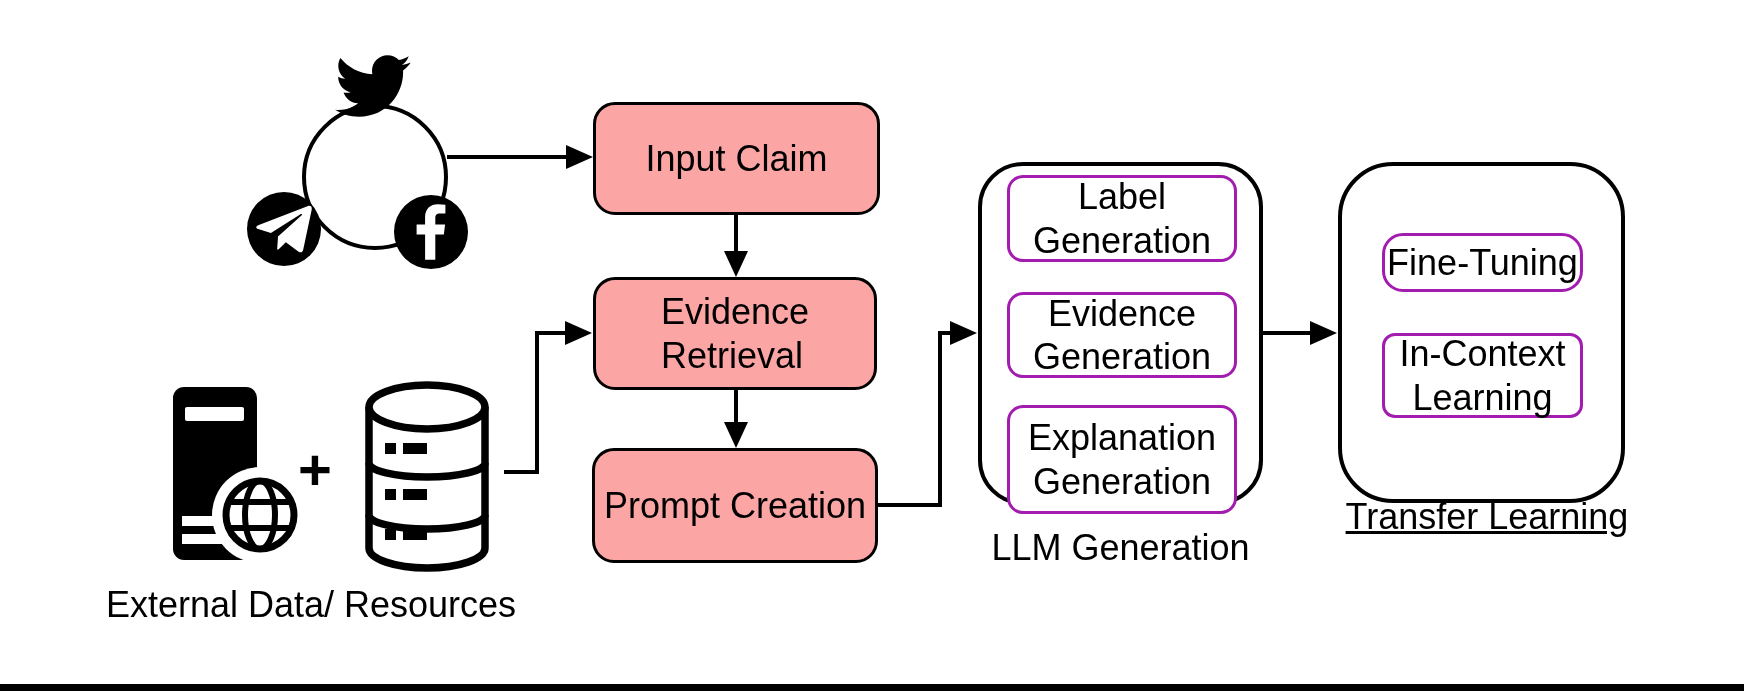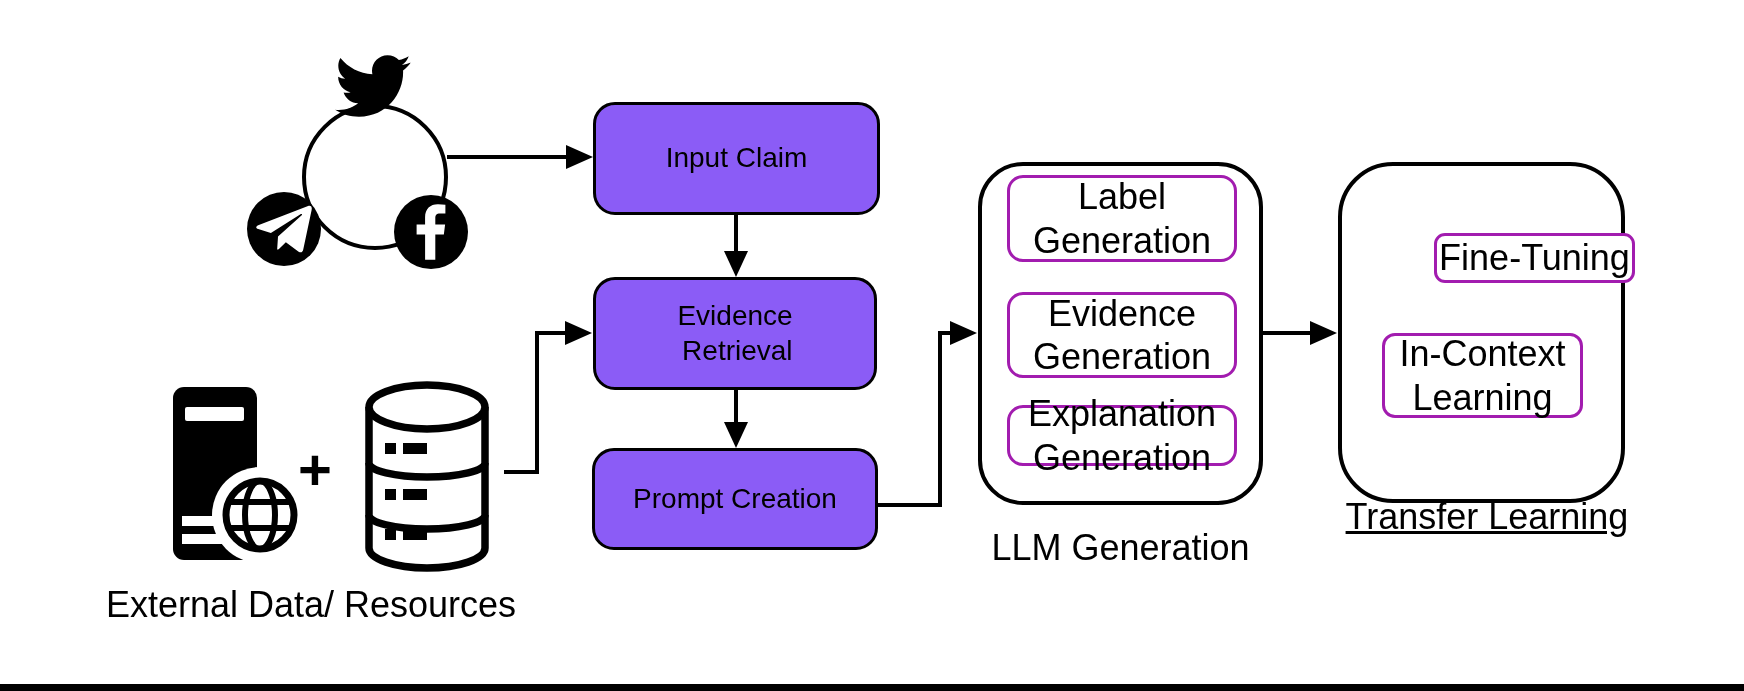--- a/index.html
+++ b/index.html
@@ -4,23 +4,23 @@
 <style>
   html,body{margin:0;padding:0;background:#fff;}
   .canvas{
     position:relative;width:1744px;height:691px;background:#ffffff;
     font-family:"Liberation Sans", sans-serif;color:#000;overflow:hidden;
   }
   .abs{position:absolute;}
   svg{display:block;}
   .overlay{position:absolute;left:0;top:0;}
   .node{
-    position:absolute;box-sizing:border-box;background:#8b5cf6;
+    position:absolute;box-sizing:border-box;background:#fca5a5;
     border:3.5px solid #000;display:flex;align-items:center;justify-content:center;
-    text-align:right;font-size:28px;line-height:1.22;white-space:pre-line;
+    text-align:left;font-size:36px;line-height:1.22;white-space:pre-line;
   }
   .container-box{
     position:absolute;box-sizing:border-box;background:#ffffff;border:4px solid #000;
   }
   .inner-node{
     position:absolute;box-sizing:border-box;background:#ffffff;border:3px solid #a21caf;
     display:flex;align-items:center;justify-content:center;text-align:center;
     font-size:36px;line-height:1.2;white-space:pre-line;border-radius:16px;
   }
   .caption{
@@ -107,32 +107,32 @@
     </g>
   </svg>
 
   <div class="caption" style="left:91px;top:584px;width:440px;">External Data/ Resources</div>
 
   <div class="node" style="left:593px;top:102px;width:287px;height:113px;border-radius:22px;">Input Claim</div>
 
   <div class="node" style="left:593px;top:277px;width:284px;height:113px;border-radius:22px;">Evidence
 Retrieval</div>
 
-  <div class="node" style="left:592px;top:448px;width:286px;height:102px;border-radius:22px;">Prompt Creation</div>
+  <div class="node" style="left:592px;top:448px;width:286px;height:115px;border-radius:22px;">Prompt Creation</div>
 
   <div class="container-box" style="left:978px;top:162px;width:285px;height:343px;border-radius:45px;"></div>
   <div class="inner-node" style="left:1007px;top:175px;width:230px;height:87px;">Label
 Generation</div>
   <div class="inner-node" style="left:1007px;top:292px;width:230px;height:86px;">Evidence
 Generation</div>
-  <div class="inner-node" style="left:1007px;top:405px;width:230px;height:61px;">Explanation
+  <div class="inner-node" style="left:1007px;top:405px;width:230px;height:109px;">Explanation
 Generation</div>
   <div class="caption" style="left:978px;top:527px;width:285px;">LLM Generation</div>
 
   <div class="container-box" style="left:1338px;top:162px;width:287px;height:341px;border-radius:55px;"></div>
-  <div class="inner-node" style="left:1434px;top:233px;width:201px;height:50px;border-radius:11px;">Fine-Tuning</div>
+  <div class="inner-node" style="left:1382px;top:233px;width:201px;height:59px;border-radius:21px;">Fine-Tuning</div>
   <div class="inner-node" style="left:1382px;top:333px;width:201px;height:85px;border-radius:13px;">In-Context
 Learning</div>
   <div class="caption" style="left:1337px;top:496px;width:300px;text-decoration:underline;">Transfer Learning</div>
 
   <div class="bottom-bar"></div>
 
 </div>
 
 </body></html>

